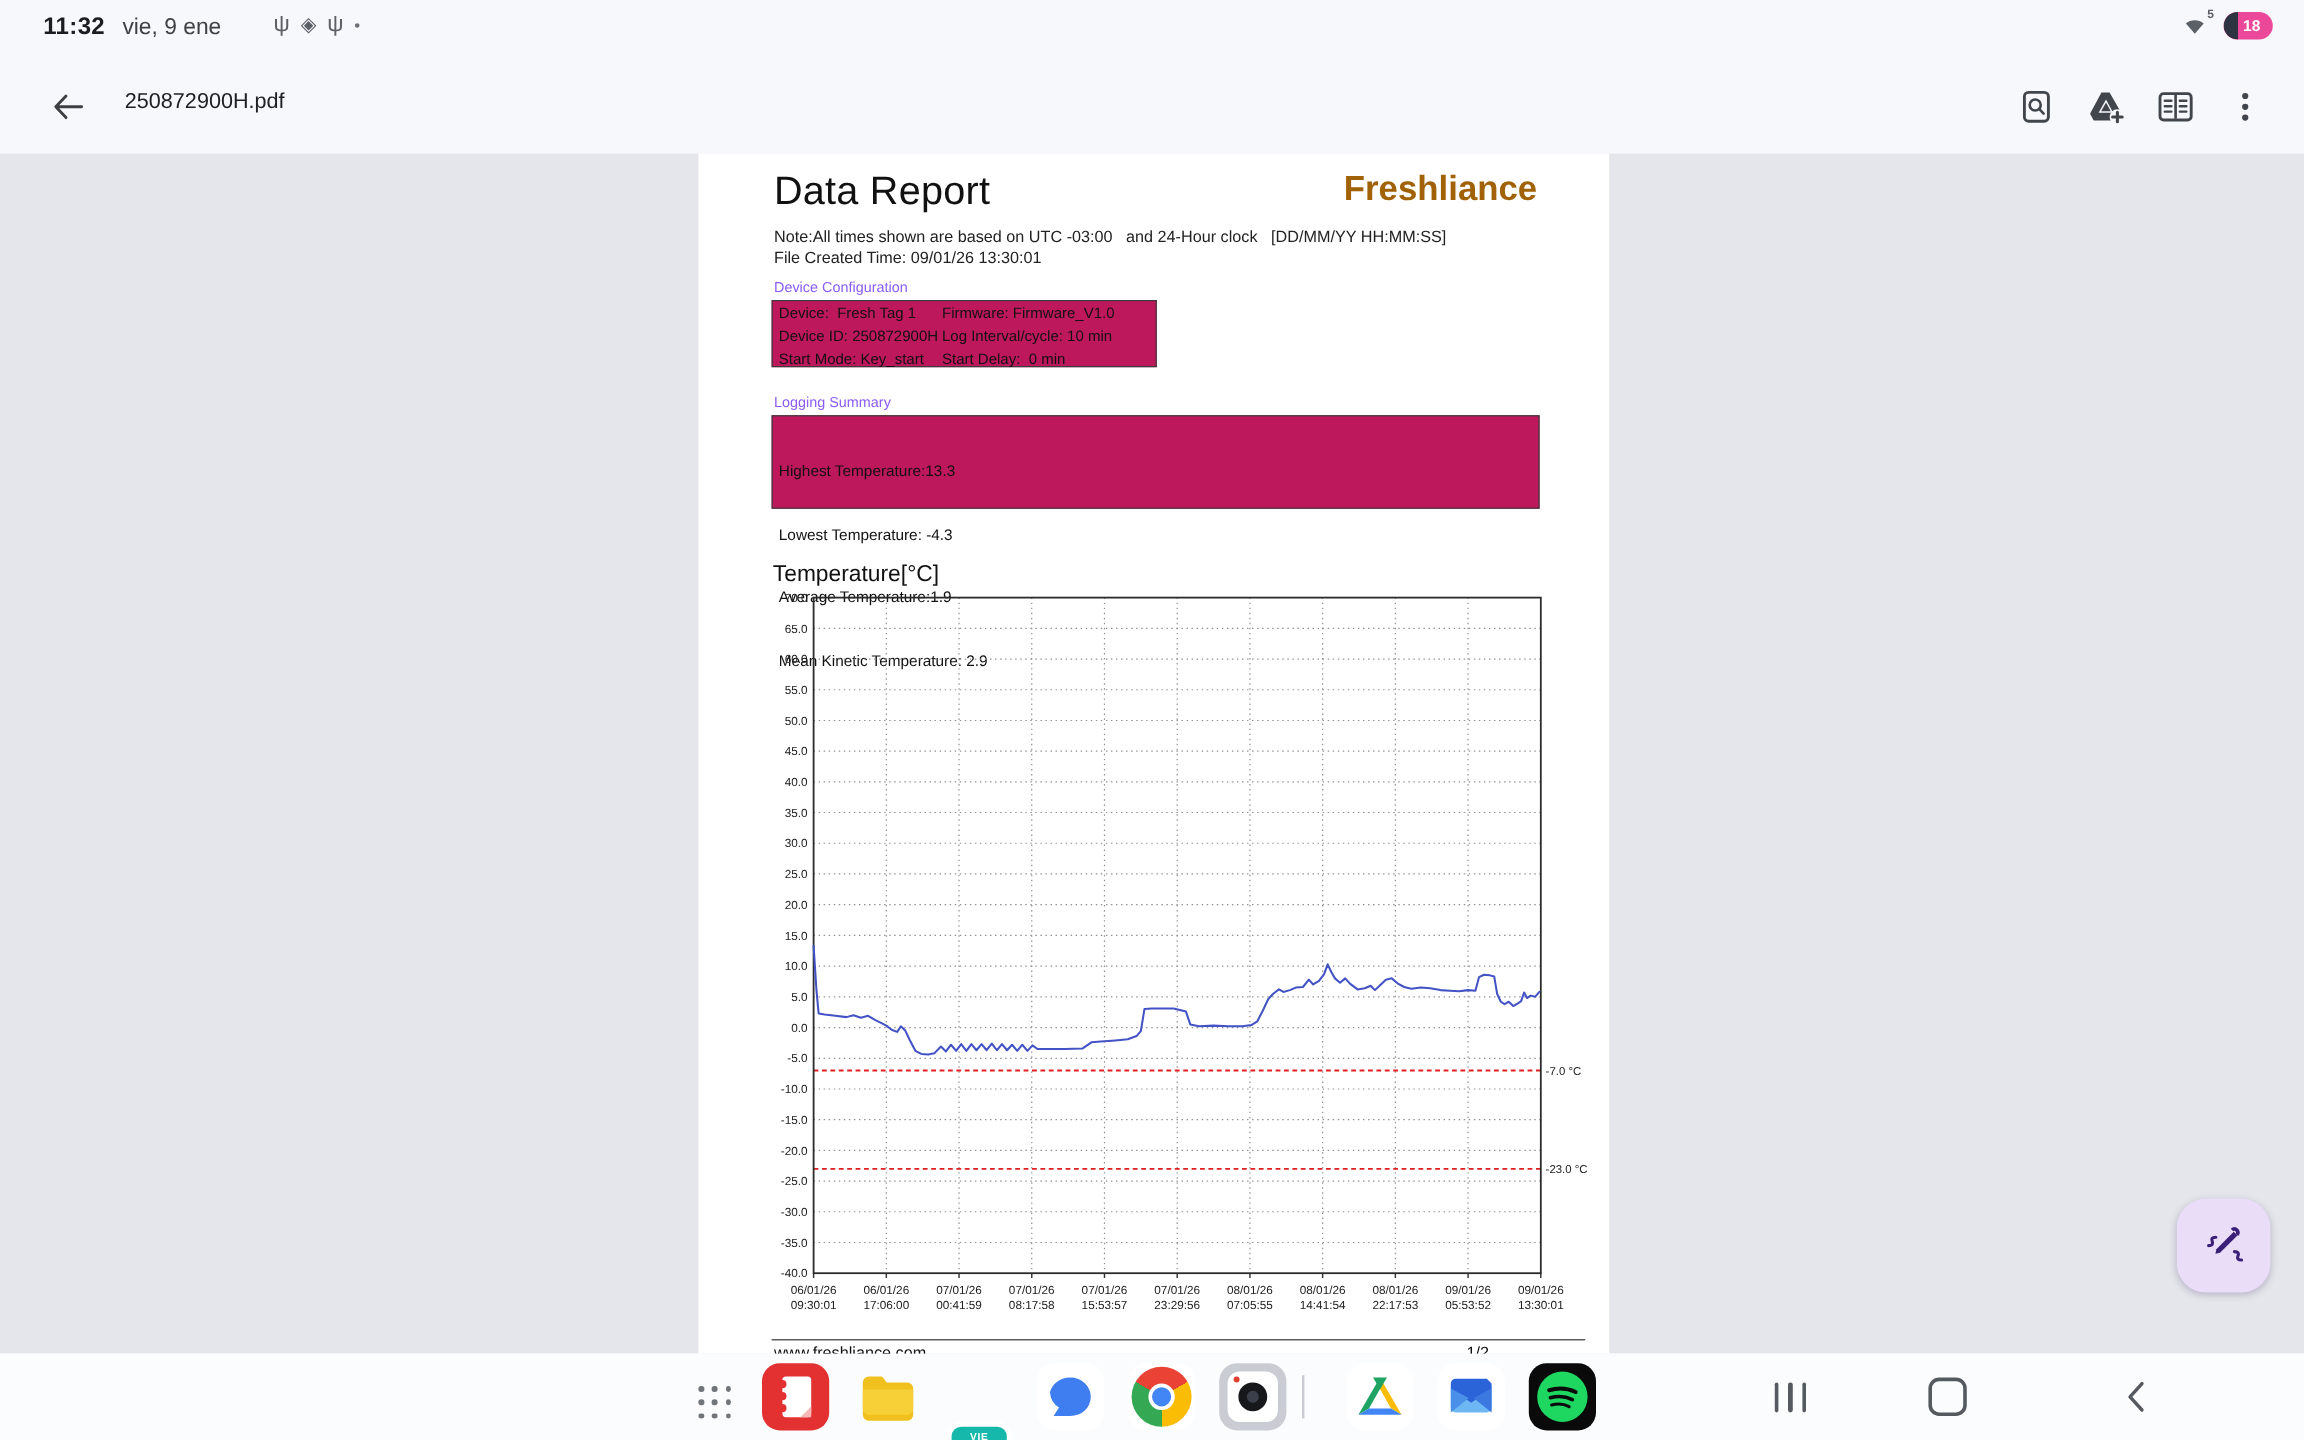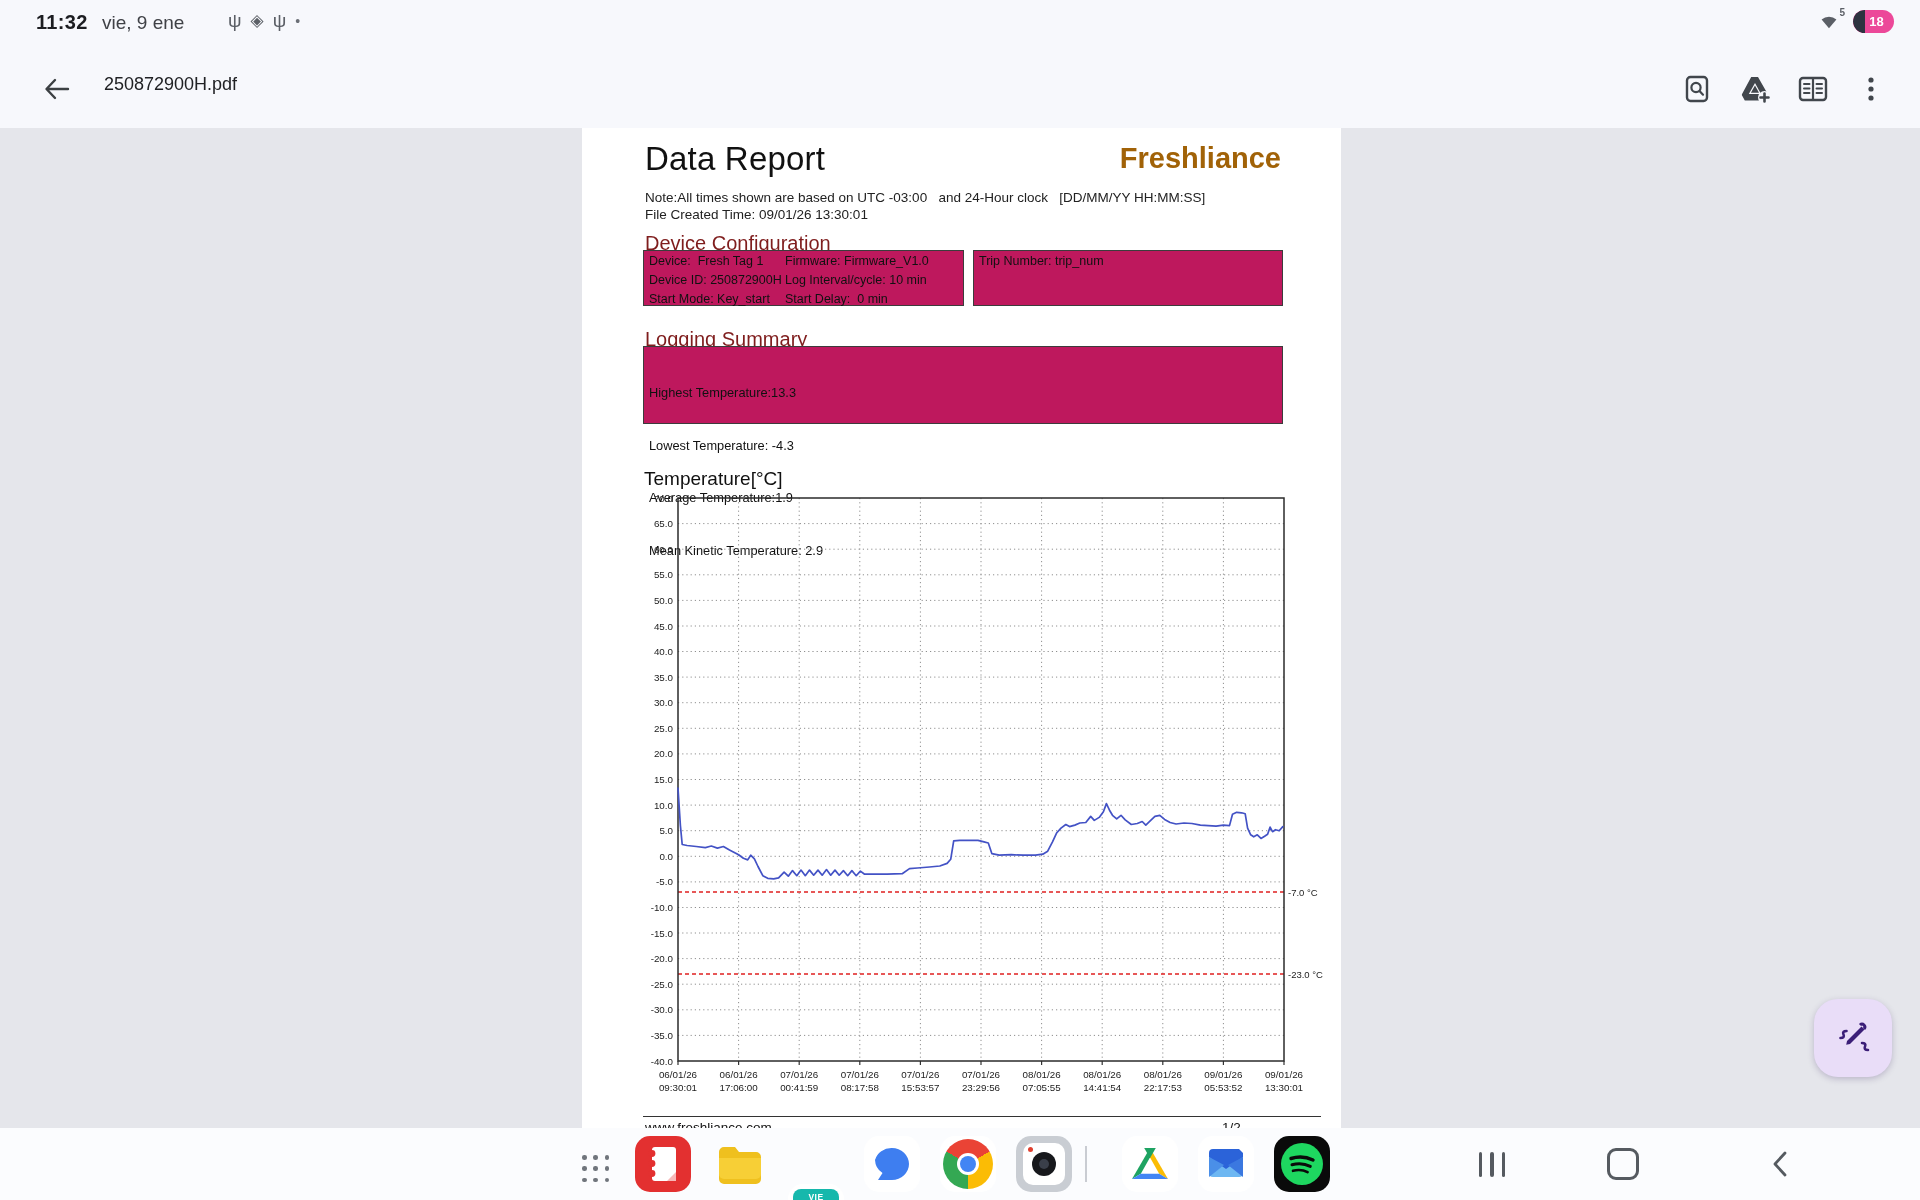--- a/index.html
+++ b/index.html
@@ -29,21 +29,21 @@
   .doc-title{position:absolute;left:104px;top:28px;font-size:18px;color:#202124;}
   .appbar-actions{position:absolute;right:20px;top:22px;display:flex;align-items:center;}
   .icon-btn{width:58px;height:42px;display:flex;align-items:center;justify-content:center;}
   
   .content-bg{position:absolute;left:0;top:128px;width:1920px;height:1000px;background:#e5e6eb;}
   .page{position:absolute;left:582px;top:128px;width:759px;height:1000px;background:#ffffff;}
   .pdf-title{position:absolute;left:63px;top:12px;font-size:33px;font-weight:500;color:#111;letter-spacing:.2px;}
   .pdf-brand{position:absolute;right:60px;top:14px;font-size:29px;font-weight:700;}
   .pdf-note{position:absolute;left:63px;top:62px;font-size:13.5px;color:#222;white-space:pre;}
   .pdf-created{position:absolute;left:63px;top:79px;font-size:13.5px;color:#222;white-space:pre;}
-  .sec-head{position:absolute;font-size:20px;color:#7f1d1d;text-decoration:underline;}
+  .sec-head{position:absolute;font-size:12px;color:#8b5cf6;}
   .box{position:absolute;border:1.6px solid #3c3c3c;background:#be185d;box-sizing:border-box;}
   .cfg-row{display:flex;padding:1.5px 5px;font-size:12.5px;color:#111;line-height:16px;white-space:pre;}
   .cfg-c1{width:136px;flex:none;}
   .ls-cols{display:flex;padding:2px 5px;}
   .ls-col{font-size:12.8px;color:#111;line-height:17.5px;white-space:pre;}
   .ls-left{width:332px;flex:none;}
   .chart-title{position:absolute;left:62px;top:340px;font-size:19px;color:#111;}
   .chart-svg{position:absolute;left:0;top:355px;}
   .grid{stroke:#8f8f8f;stroke-width:1;stroke-dasharray:1.2 3;}
   .tickmark{stroke:#333;stroke-width:1.2;}
@@ -156,23 +156,20 @@
       <span>Firmware: Firmware_V1.0</span>
     </div>
     <div class="cfg-row">
       <span class="cfg-c1">Device ID: 250872900H</span>
       <span>Log Interval/cycle: 10 min</span>
     </div>
     <div class="cfg-row">
       <span class="cfg-c1">Start Mode: Key_start</span>
       <span>Start Delay:  0 min</span>
     </div>
-  </div>
-  <div class="box" style="left:391px;top:122px;width:310px;height:56px;">
-    <div class="cfg-row">Trip Number: trip_num</div>
   </div>
 
   <div class="sec-head" style="left:63px;top:200px;">Logging Summary</div>
   <div class="box" style="left:61px;top:218px;width:640px;height:78px;">
     <div class="ls-cols">
       <div class="ls-col ls-left">
         <div>Highest Temperature:13.3</div>
         <div>Lowest Temperature: -4.3</div>
         <div>Average Temperature:1.9</div>
         <div>Mean Kinetic Temperature: 2.9</div>

